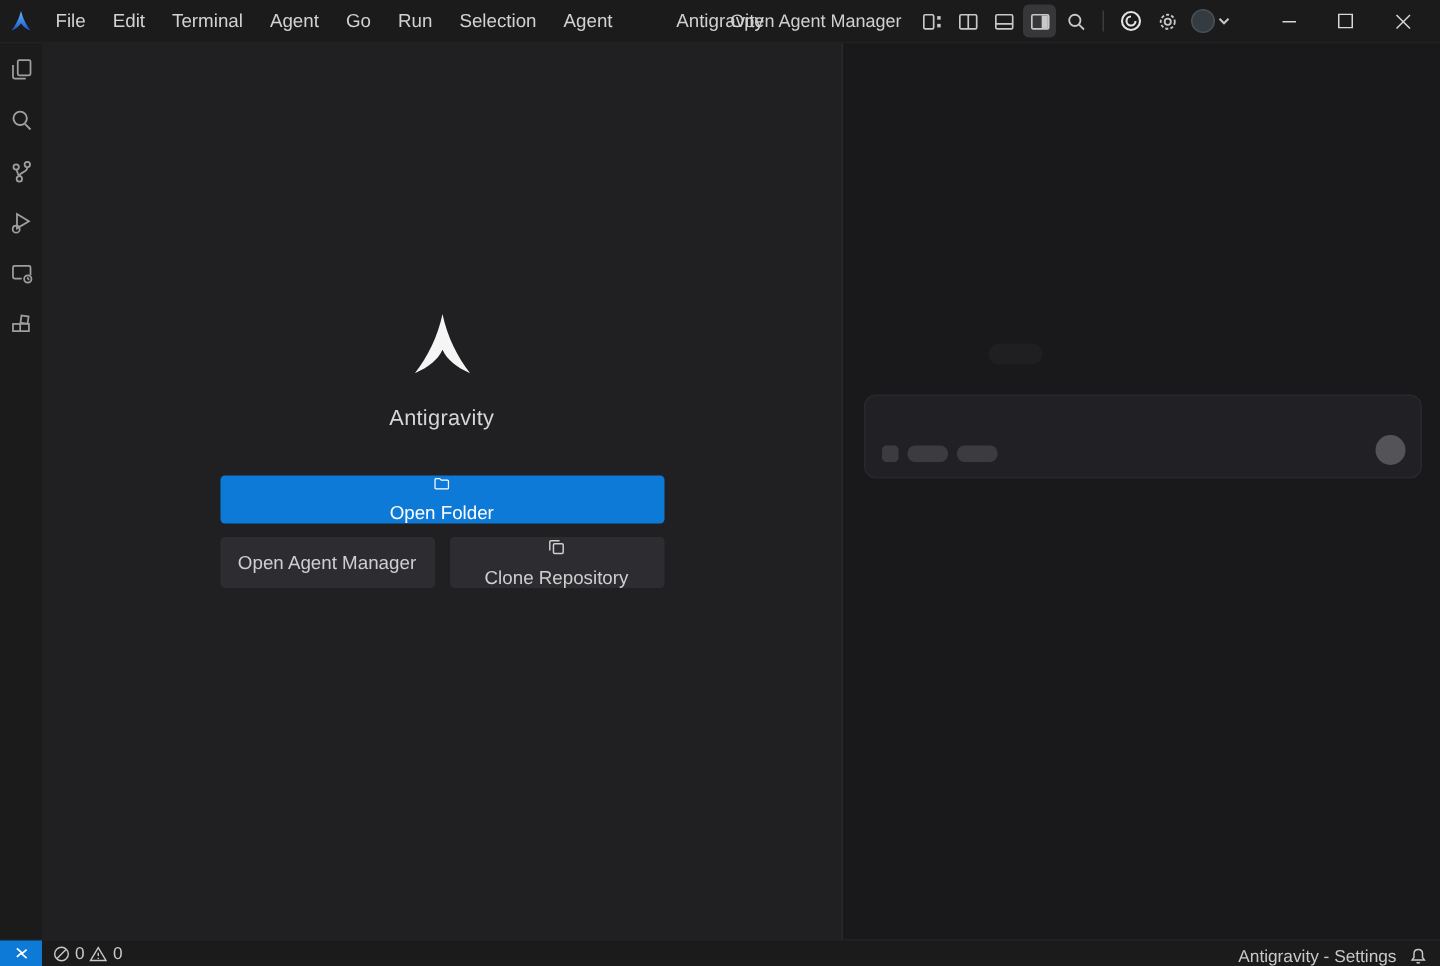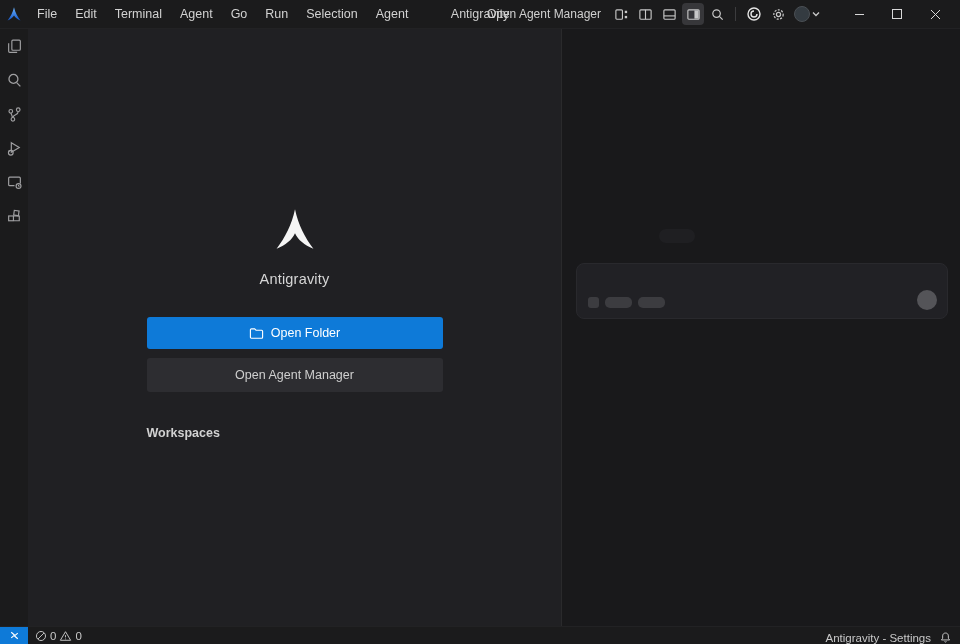--- a/index.html
+++ b/index.html
@@ -41,21 +41,21 @@
 
   .activitybar { width:28px; flex:0 0 28px; background:#1b1b1c; display:flex; flex-direction:column; align-items:center; }
   .ab-item { width:28px; height:34px; display:flex; align-items:center; justify-content:center; color:#9f9fa1; cursor:pointer; }
 
   .welcome { width:534px; flex:0 0 534px; background:#202023; position:relative; border-right:1px solid #2a2a2c; }
   .welcome-col { position:absolute; left:50%; transform:translateX(-50%); top:177px; width:296px; display:flex; flex-direction:column; }
   .logo { align-self:center; width:46px; height:47px; color:#f5f5f5; }
   .app-name { align-self:center; margin-top:18px; font-size:14.5px; color:#d6d6d6; letter-spacing:0.2px; }
   .btn {
     border:none; border-radius:3px; font-family:"Liberation Sans", sans-serif;
-    font-size:12.5px; cursor:pointer; display:flex; align-items:center; justify-content:center; gap:7px;
+    font-size:12.5px; cursor:pointer; display:flex; align-items:center; justify-content:center; gap:7px;flex-direction:column;
   }
   .btn.primary { margin-top:30px; height:32px; width:100%; background:#0e7ad8; color:#ffffff; }
   .btn-row { display:flex; gap:10px; margin-top:9px; }
   .btn.secondary { height:34px; flex:1 1 0; background:#2d2d31; color:#cfcfcf; }
   .workspaces { margin-top:34px; font-size:12.5px; font-weight:700; color:#d2d2d2; }
 
   .sidepanel { flex:1 1 auto; background:#19191b; position:relative; }
   .skeleton-blob { position:absolute; left:97px; top:200px; width:36px; height:14px; border-radius:7px; background:#1f1f22; }
   .skeleton-box {
     position:absolute; left:14px; right:12px; top:234px; height:56px;
@@ -252,23 +252,29 @@
           <svg width="15" height="15" viewBox="0 0 16 16" fill="none" stroke="#ffffff" stroke-width="1.2">
             <path d="M1.5 4 A1 1 0 0 1 2.5 3 H6 L7.5 4.5 H13.5 A1 1 0 0 1 14.5 5.5 V12 A1 1 0 0 1 13.5 13 H2.5 A1 1 0 0 1 1.5 12 Z"></path>
           </svg>
           <span>Open Folder</span>
         </button>
 
         <div class="btn-row">
           <button class="btn secondary">
             <span>Open Agent Manager</span>
           </button>
+          <button class="btn secondary">
+            <svg width="14" height="14" viewBox="0 0 16 16" fill="none" stroke="#cfcfcf" stroke-width="1.2">
+              <rect x="5.5" y="5.5" width="8" height="8" rx="1"></rect>
+              <path d="M10.5 3 H3.5 A1 1 0 0 0 2.5 4 V11"></path>
+            </svg>
+            <span>Clone Repository</span>
+          </button>
         </div>
 
-        <div class="workspaces">Workspaces</div>
       </div>
     </section>
 
     <section class="sidepanel">
       <div class="skeleton-blob"></div>
       <div class="skeleton-box">
         <div class="chips">
           <span class="chip sq"></span>
           <span class="chip pill"></span>
           <span class="chip pill"></span>

